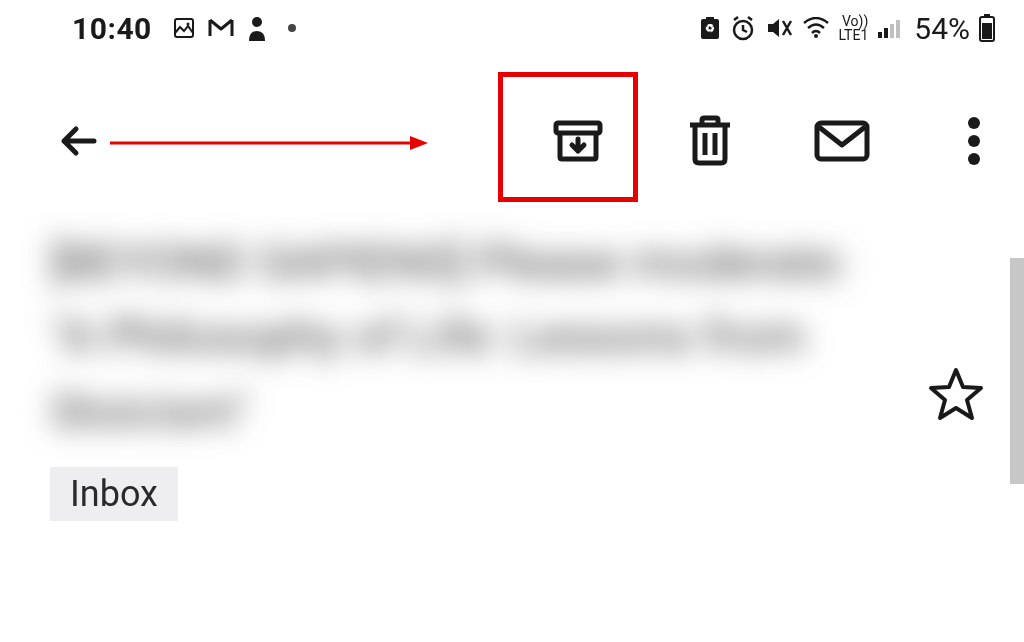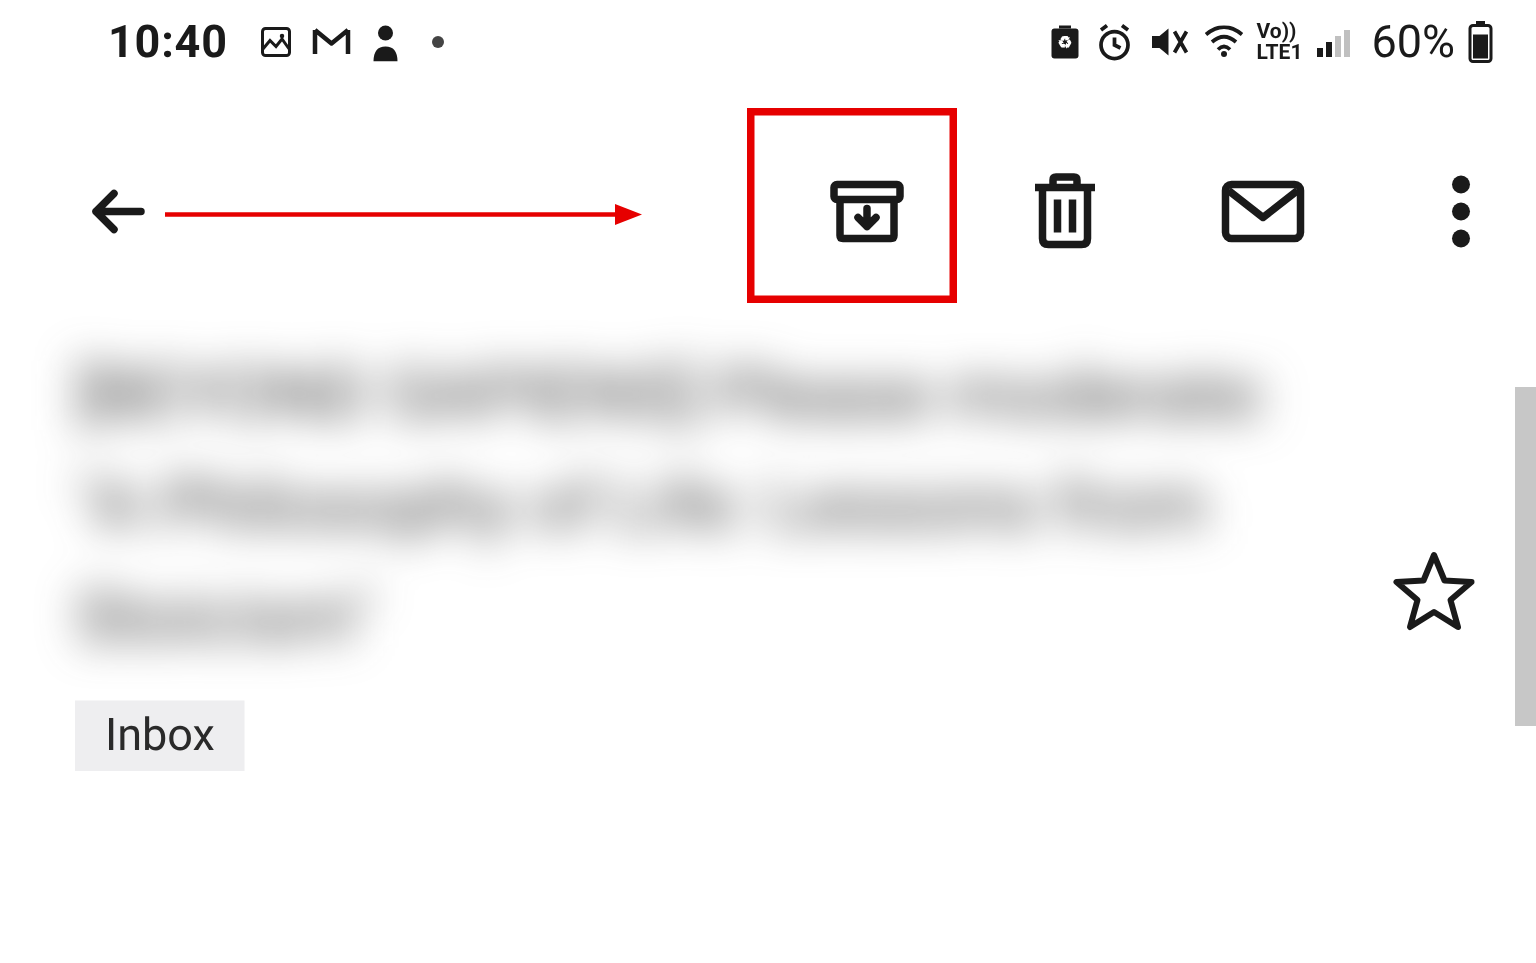--- a/index.html
+++ b/index.html
@@ -14,21 +14,21 @@
       padding: 0 28px 0 72px;
       font-size: 30px;
       color: #1a1a1a;
     }
     .status-left { display: flex; align-items: center; gap: 12px; }
     .status-right { display: flex; align-items: center; gap: 8px; }
     .clock { font-weight: 700; letter-spacing: 0.5px; margin-right: 8px; }
     .status-icon { display: inline-flex; align-items: center; justify-content: center; }
     .battery-text { font-size: 30px; margin-left: 4px; }
     .dot { width: 8px; height: 8px; background: #444; border-radius: 50%; margin-left: 8px; }
-    .lte-text { font-size: 14px; line-height: 1; text-align: left; font-weight: 700; }
+    .lte-text { font-size: 14px; line-height: 1; text-align: right; font-weight: 400; }
 
     
     .toolbar {
       height: 170px;
       display: flex;
       align-items: center;
       padding: 0 28px 0 50px;
       position: relative;
     }
     .back-button { display: inline-flex; align-items: center; justify-content: center; width: 56px; height: 56px; }
@@ -63,21 +63,21 @@
       position: absolute;
       right: 40px;
       top: 140px;
     }
     .inbox-label {
       display: inline-block;
       margin-top: 18px;
       padding: 6px 20px;
       background: #eeeef0;
       border-radius: 0;
-      font-size: 30px;
+      font-size: 36px;
       color: #2a2a2a;
     }
 
     
     .scrollbar {
       position: absolute;
       right: 0;
       top: 258px;
       width: 14px;
       height: 226px;
@@ -142,21 +142,21 @@
     <span class="lte-text" style="white-space:pre-line;">Vo))
 LTE1</span>
     <span class="status-icon">
       <svg width="26" height="22" viewBox="0 0 26 22">
           <rect x="2" y="15" width="4" height="6" fill="#1a1a1a"></rect>
           <rect x="8" y="11" width="4" height="10" fill="#1a1a1a"></rect>
           <rect x="14" y="7" width="4" height="14" fill="#c0c0c0"></rect>
           <rect x="20" y="3" width="4" height="18" fill="#c0c0c0"></rect>
         </svg>
     </span>
-    <span class="battery-text">60%</span>
+    <span class="battery-text">54%</span>
     <span class="status-icon">
       <svg width="18" height="28" viewBox="0 0 18 28">
           <rect x="6" y="0" width="6" height="3" fill="#1a1a1a"></rect>
           <rect x="2" y="3" width="14" height="24" rx="2" fill="none" stroke="#1a1a1a" stroke-width="2"></rect>
           <rect x="4" y="9" width="10" height="16" fill="#1a1a1a"></rect>
         </svg>
     </span>
   </div>
 </div>
 

